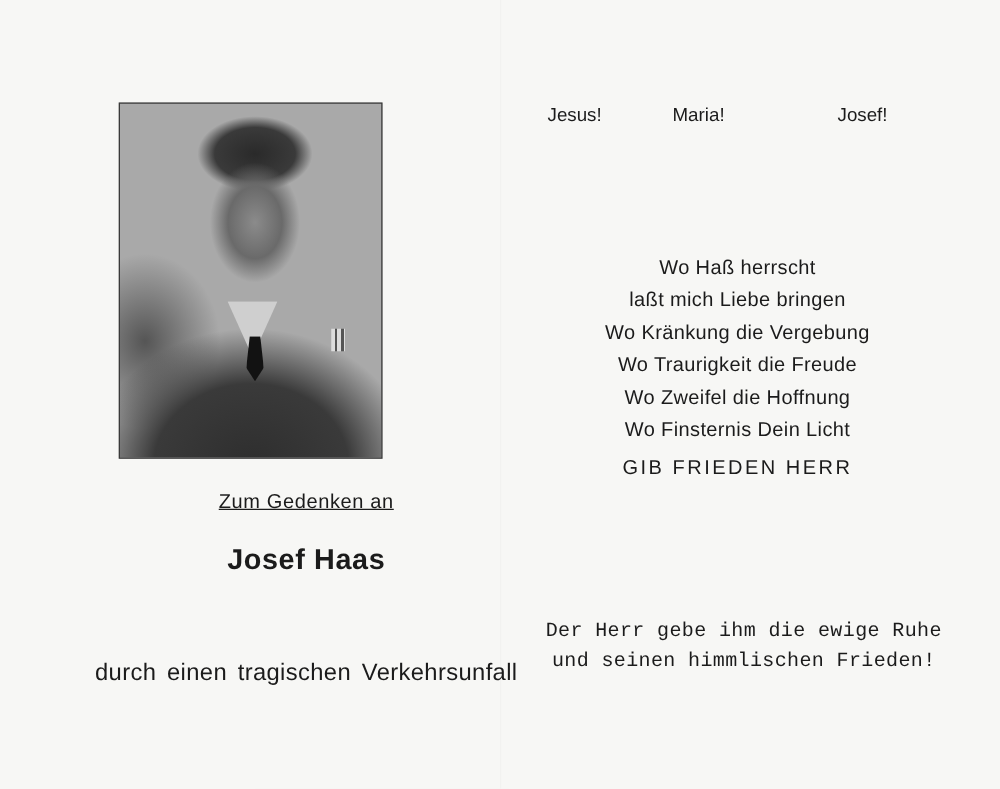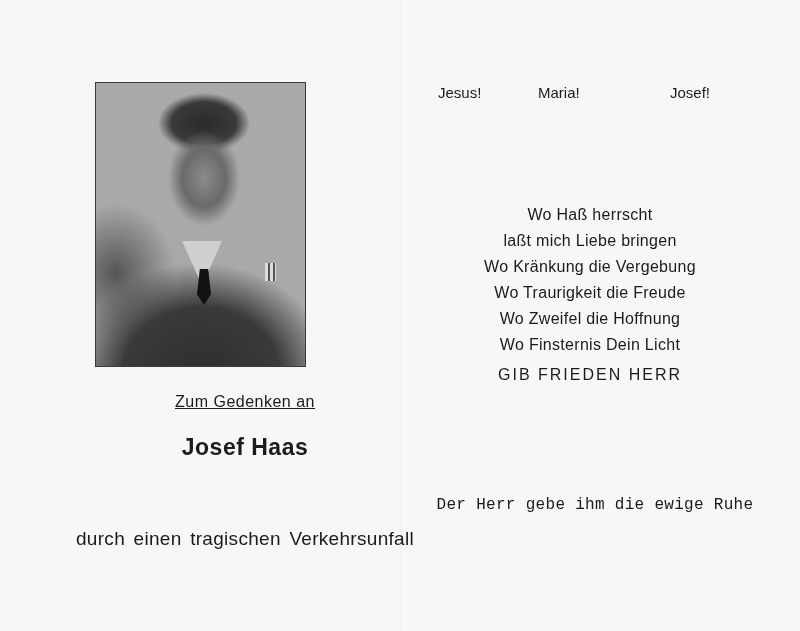--- a/index.html
+++ b/index.html
@@ -81,14 +81,15 @@
     <div class="line">laßt mich Liebe bringen</div>
     <div class="line">Wo Kränkung die Vergebung</div>
     <div class="line">Wo Traurigkeit die Freude</div>
     <div class="line">Wo Zweifel die Hoffnung</div>
     <div class="line">Wo Finsternis Dein Licht</div>
     <div class="refrain">GIB FRIEDEN HERR</div>
   </div>
 
   <div class="blessing">
     <div class="line">Der Herr gebe ihm die ewige Ruhe</div>
+    <div class="line">und seinen himmlischen Frieden!</div>
   </div>
 </div>
 
 </body></html>

